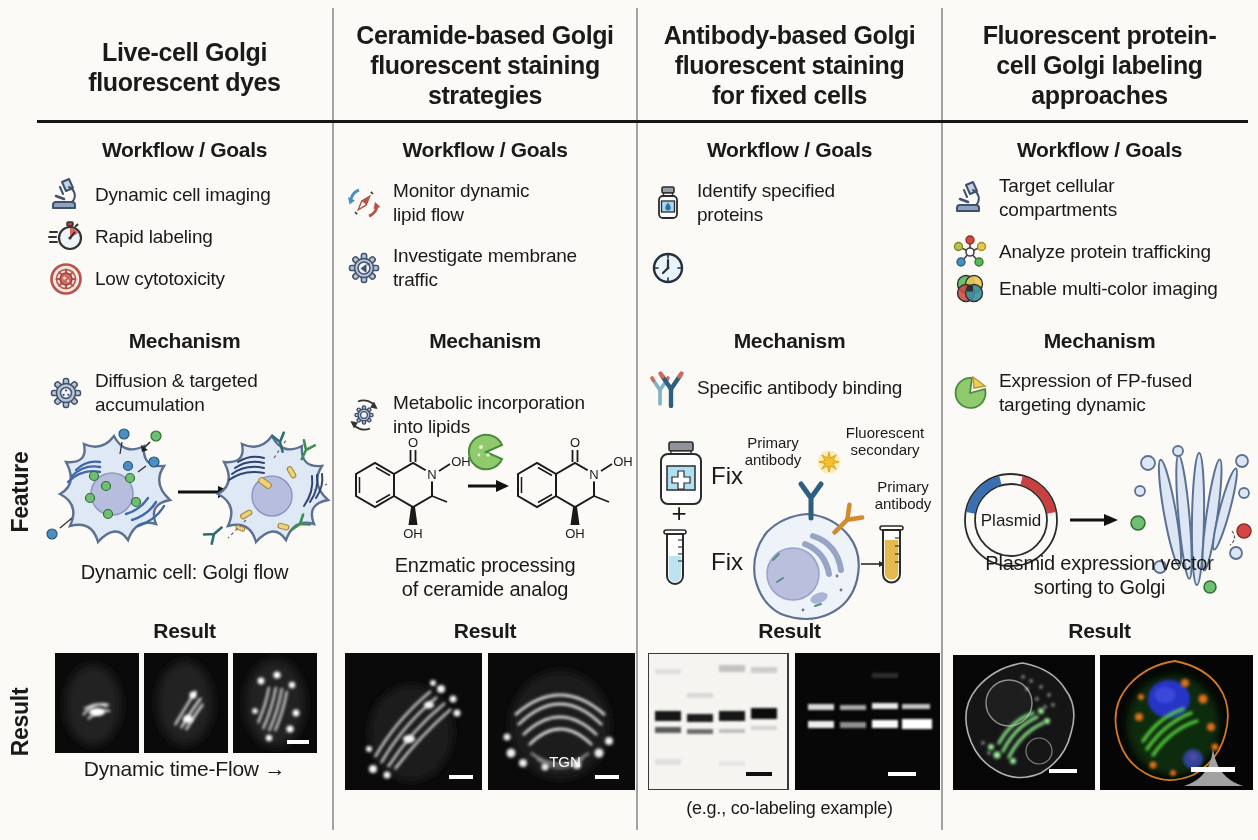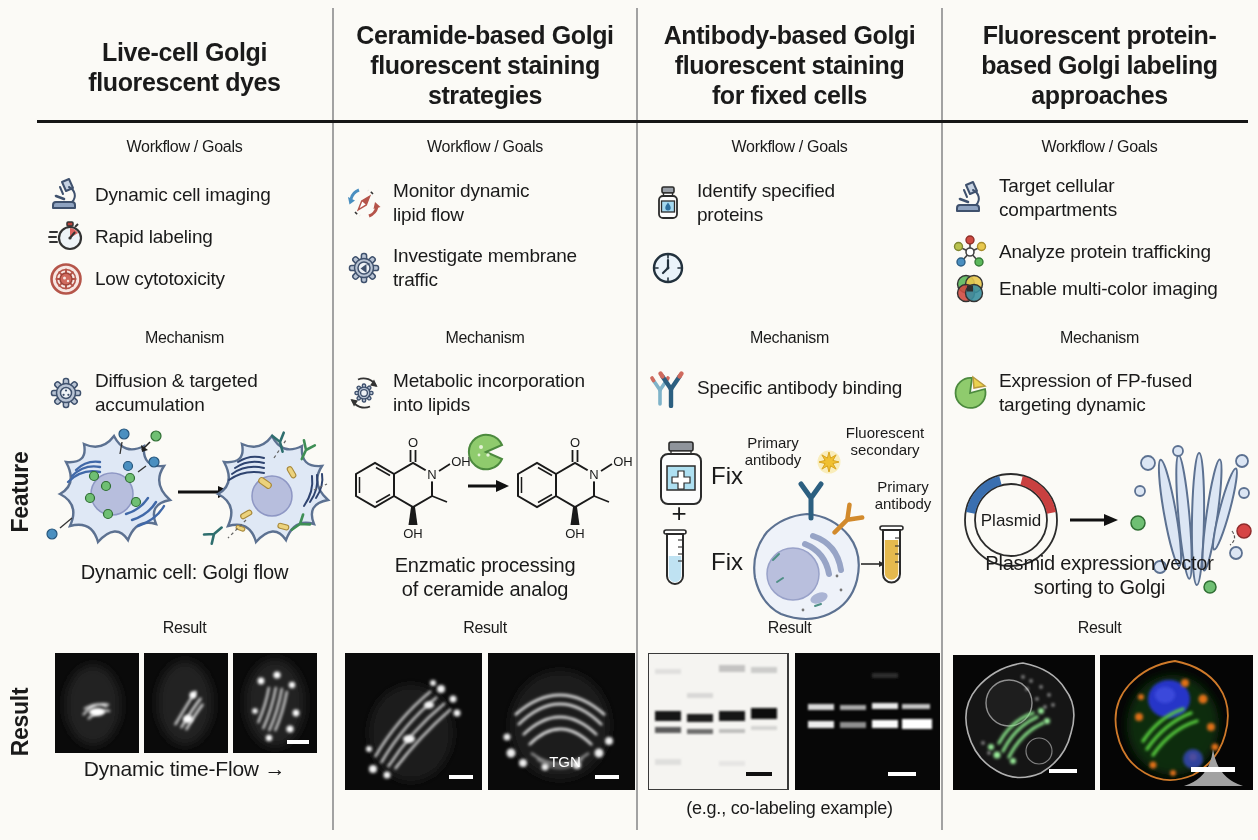--- a/index.html
+++ b/index.html
@@ -2,21 +2,21 @@
 <html><head>
 <meta charset="utf-8">
 <style>
   html,body{margin:0;padding:0;background:#ffffff;}
   .canvas{position:relative;width:1258px;height:840px;background:#fbfaf6;
     font-family:"Liberation Sans",sans-serif;color:#1a1a1a;overflow:hidden;}
   .abs{position:absolute;}
   .vline{width:2px;background:#a2a2a2;}
   .hrule{height:3px;background:#161616;}
   .title{font-weight:bold;font-size:25px;line-height:30px;text-align:center;letter-spacing:-0.4px;}
-  .sect{font-weight:normal;font-size:16px;text-align:center;letter-spacing:-0.3px;}
+  .sect{font-weight:bold;font-size:21px;text-align:center;letter-spacing:-0.3px;}
   .rot{transform:rotate(-90deg);transform-origin:center;font-weight:bold;font-size:23px;text-align:center;letter-spacing:-0.3px;}
   .item{display:flex;align-items:center;gap:11px;}
   .item .ic{flex:0 0 36px;width:36px;}
   .item .ic svg{display:block;width:100%;height:auto;}
   .itxt{font-size:19px;line-height:24px;letter-spacing:-0.2px;}
   .cap{font-size:20px;line-height:24px;text-align:center;letter-spacing:-0.2px;}
   .cap.big{font-size:21px;}
   .cap.small{font-size:18px;}
   svg{display:block;}
   svg text{font-family:"Liberation Sans",sans-serif;}
@@ -302,21 +302,21 @@
           <line x1="21.5" y1="15" x2="23.5" y2="13.5" stroke="#3f516d" stroke-width="1.3"></line>
         </svg>
       </span>
     <div class="itxt">
         <div>Investigate membrane</div>
         <div>traffic</div>
       </div>
   </div>
 
   <div class="abs sect" style="left:334px;top:329px;width:302px">Mechanism</div>
-  <div class="abs item" style="left:346px;top:366px;width:288px;height:54px">
+  <div class="abs item" style="left:346px;top:388px;width:288px;height:54px">
     <span class="ic">
       <svg viewBox="0 0 36 36">
       <path d="M30 11 A14 14 0 0 0 12 4.5" fill="none" stroke="#333" stroke-width="1.8"></path>
       <polygon points="28,4.5 31.5,12 24,10.5" fill="#333"></polygon>
       <path d="M6 25 A14 14 0 0 0 24 31.5" fill="none" stroke="#333" stroke-width="1.8"></path>
       <polygon points="8,31.5 4.5,24 12,25.5" fill="#333"></polygon>
       <g transform="translate(18,18) scale(0.62)">
             <g fill="#b9c4d4" stroke="#3f516d" stroke-width="2.2">
       <rect x="-2.6" y="-14.5" width="5.2" height="29" rx="2.2"></rect>
       <rect x="-2.6" y="-14.5" width="5.2" height="29" rx="2.2" transform="rotate(45)"></rect>
@@ -623,21 +623,21 @@
       <rect x="192" y="69" width="26" height="6" fill="#8f8f8f"></rect>
       <rect x="224" y="67" width="26" height="8" fill="#fafafa"></rect>
       <rect x="254" y="66" width="30" height="10" fill="#ffffff"></rect>
     </g>
     <rect x="240" y="119" width="28" height="4" fill="#ffffff"></rect>
   </svg>
   <div class="abs cap small" style="left:638px;top:796px;width:303px">(e.g., co-labeling example)</div>
 
   <div class="abs title" style="left:943px;top:20px;width:313px">
     <div>Fluorescent protein-</div>
-      <div>based Golgi labeling</div>
+      <div>cell Golgi labeling</div>
       <div>approaches</div>
   </div>
   <div class="abs sect" style="left:943px;top:138px;width:313px">Workflow / Goals</div>
 
   <div class="abs item" style="left:952px;top:233px;width:302px;height:38px">
     <span class="ic">
       <svg viewBox="0 0 36 36">
       <g stroke="#444" stroke-width="1.6">
             <line x1="18" y1="18" x2="18" y2="7"></line>
             <line x1="18" y1="18" x2="7.5" y2="13"></line>

